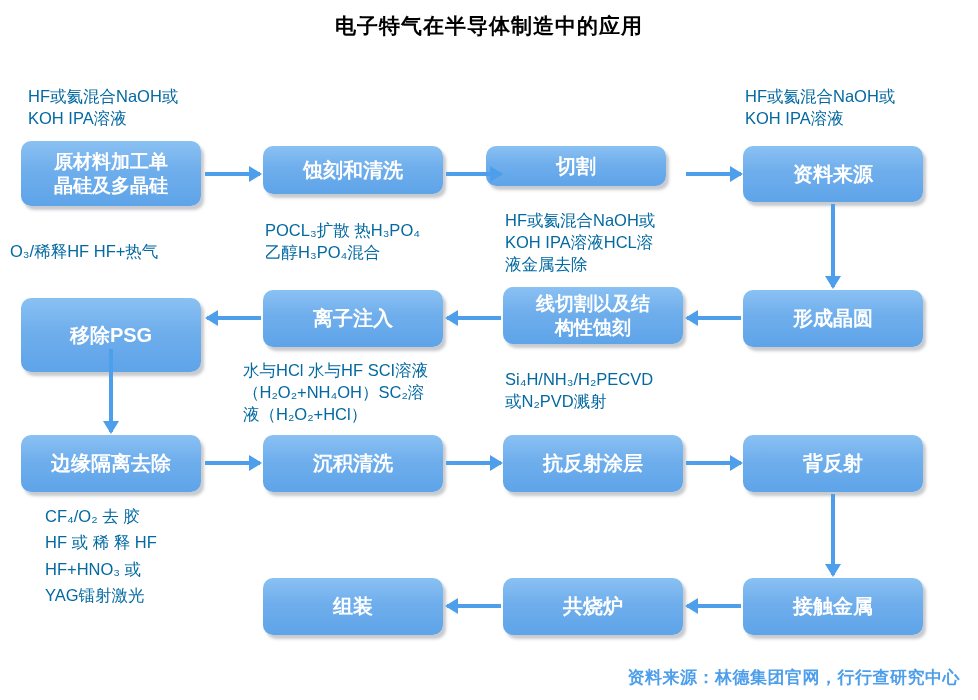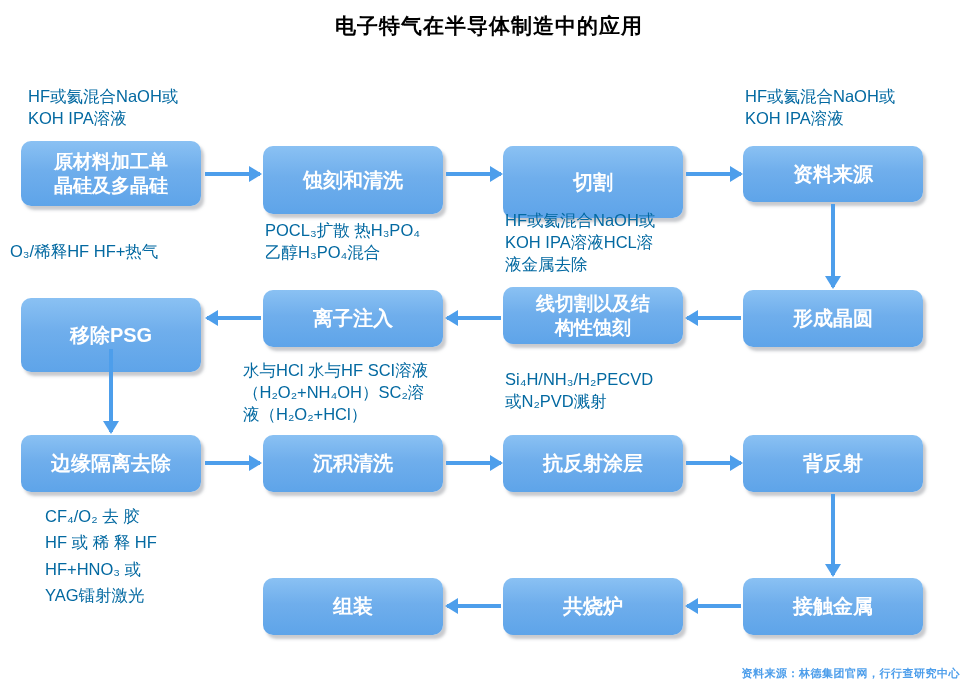--- a/index.html
+++ b/index.html
@@ -31,21 +31,21 @@
   }
   .box.two-line { font-size:19px; }
   .ann {
     position:absolute;
     color:#0369a1; font-size:16.5px; line-height:1.34;
     white-space:pre-line;
   }
   .ann.tall { line-height:1.6; }
   .source {
     position:absolute; right:18px; top:666px;
-    color:#4D9EEB; font-weight:700; font-size:11px;
+    color:#4D9EEB; font-weight:700; font-size:17px;
     letter-spacing:0.5px;
     margin-left:10px;
   }
   
   .arr-right, .arr-left { position:absolute; height:4px; background:#4D9EEB; }
   .arr-right::after {
     content:''; position:absolute; right:-2px; top:50%;
     transform:translateY(-50%);
     border-left:13px solid #4D9EEB;
     border-top:8px solid transparent; border-bottom:8px solid transparent;
@@ -68,24 +68,24 @@
 <body>
 
 <div id="canvas">
 
   <div class="title">电子特气在半导体制造中的应用</div>
 
   <div class="box two-line" style="left:21px;top:141px;height:65px">
     <span>原材料加工单
 晶硅及多晶硅</span>
   </div>
-  <div class="box" style="left:263px;top:146px;height:68px">
+  <div class="box" style="left:263px;top:146px;height:48px">
     <span>蚀刻和清洗</span>
   </div>
-  <div class="box" style="left:503px;top:146px;height:72px">
+  <div class="box" style="left:486px;top:146px;height:40px">
     <span>切割</span>
   </div>
   <div class="box" style="left:743px;top:146px;height:56px">
     <span>资料来源</span>
   </div>
 
   <div class="box" style="left:21px;top:298px;height:74px">
     <span>移除PSG</span>
   </div>
   <div class="box" style="left:263px;top:290px;height:57px">

